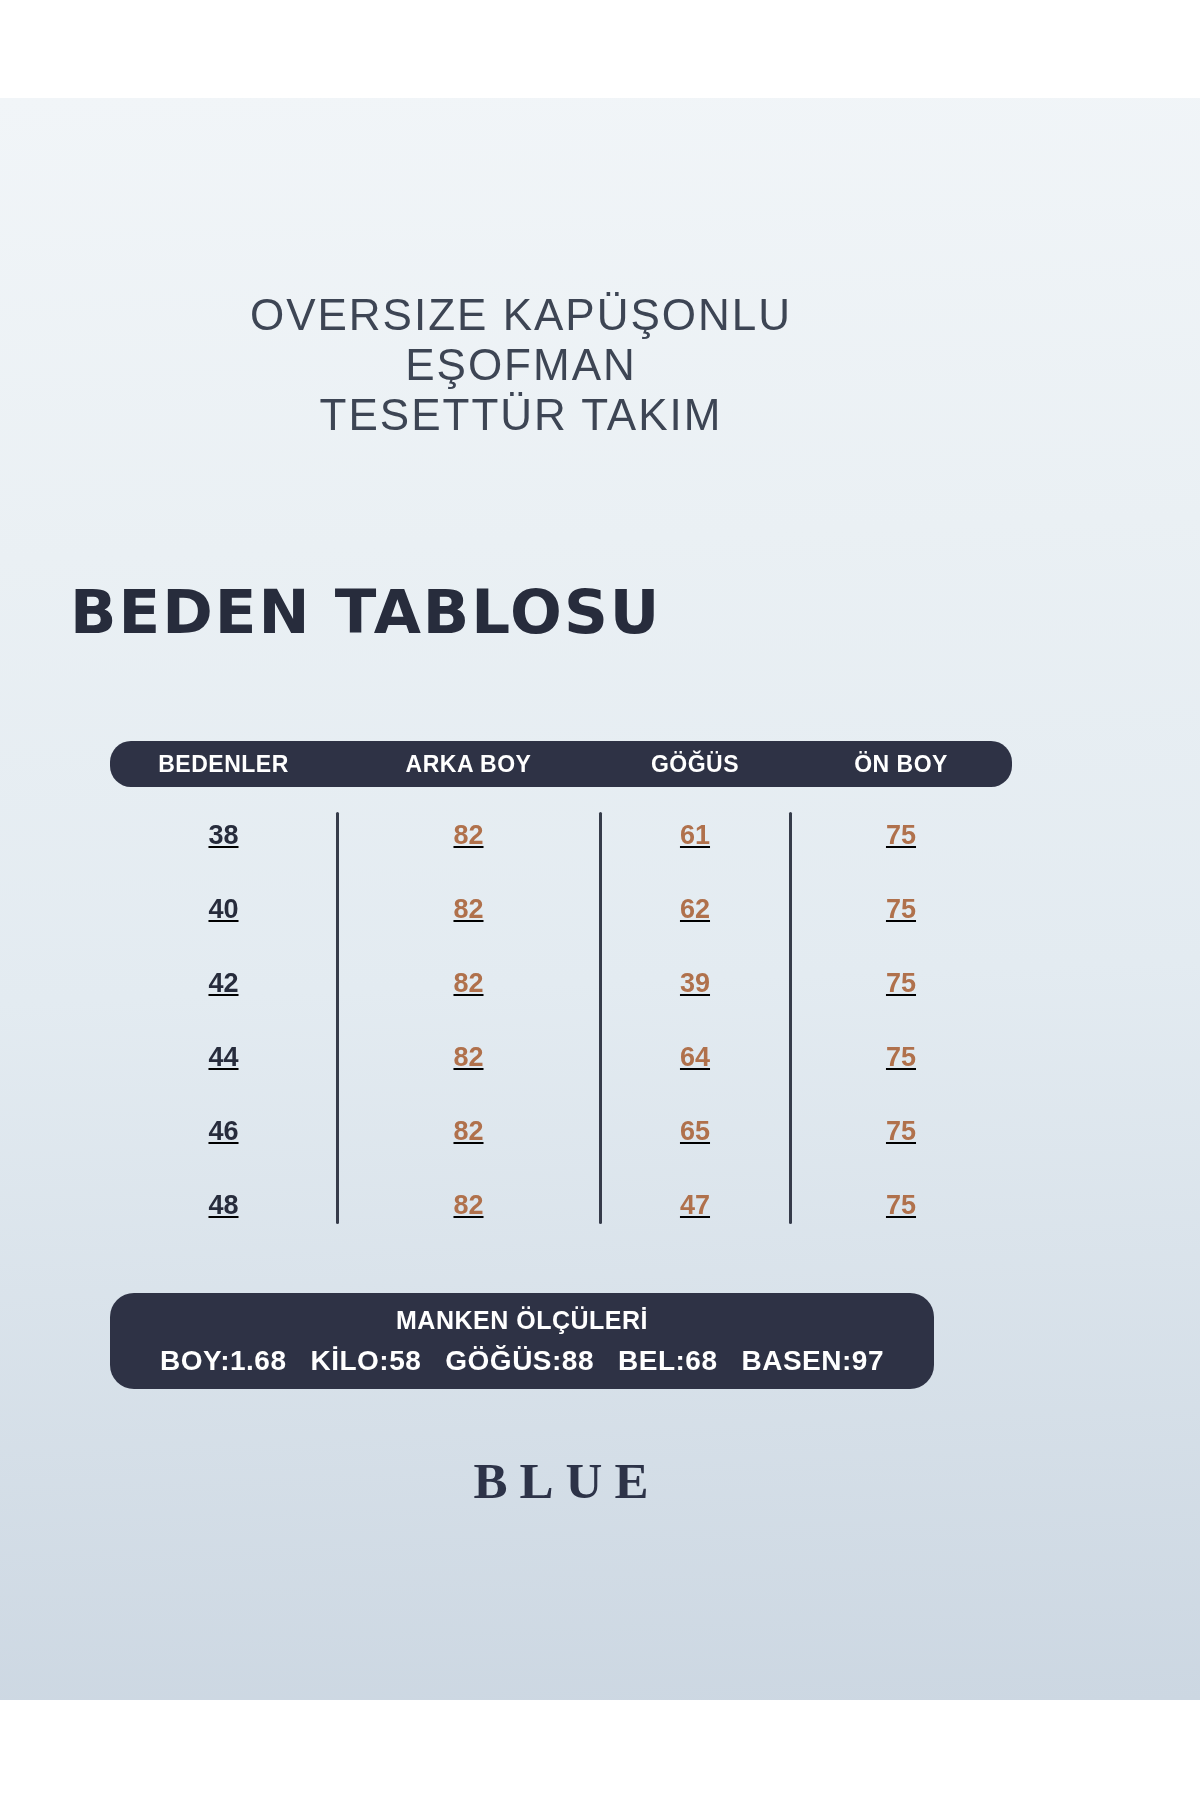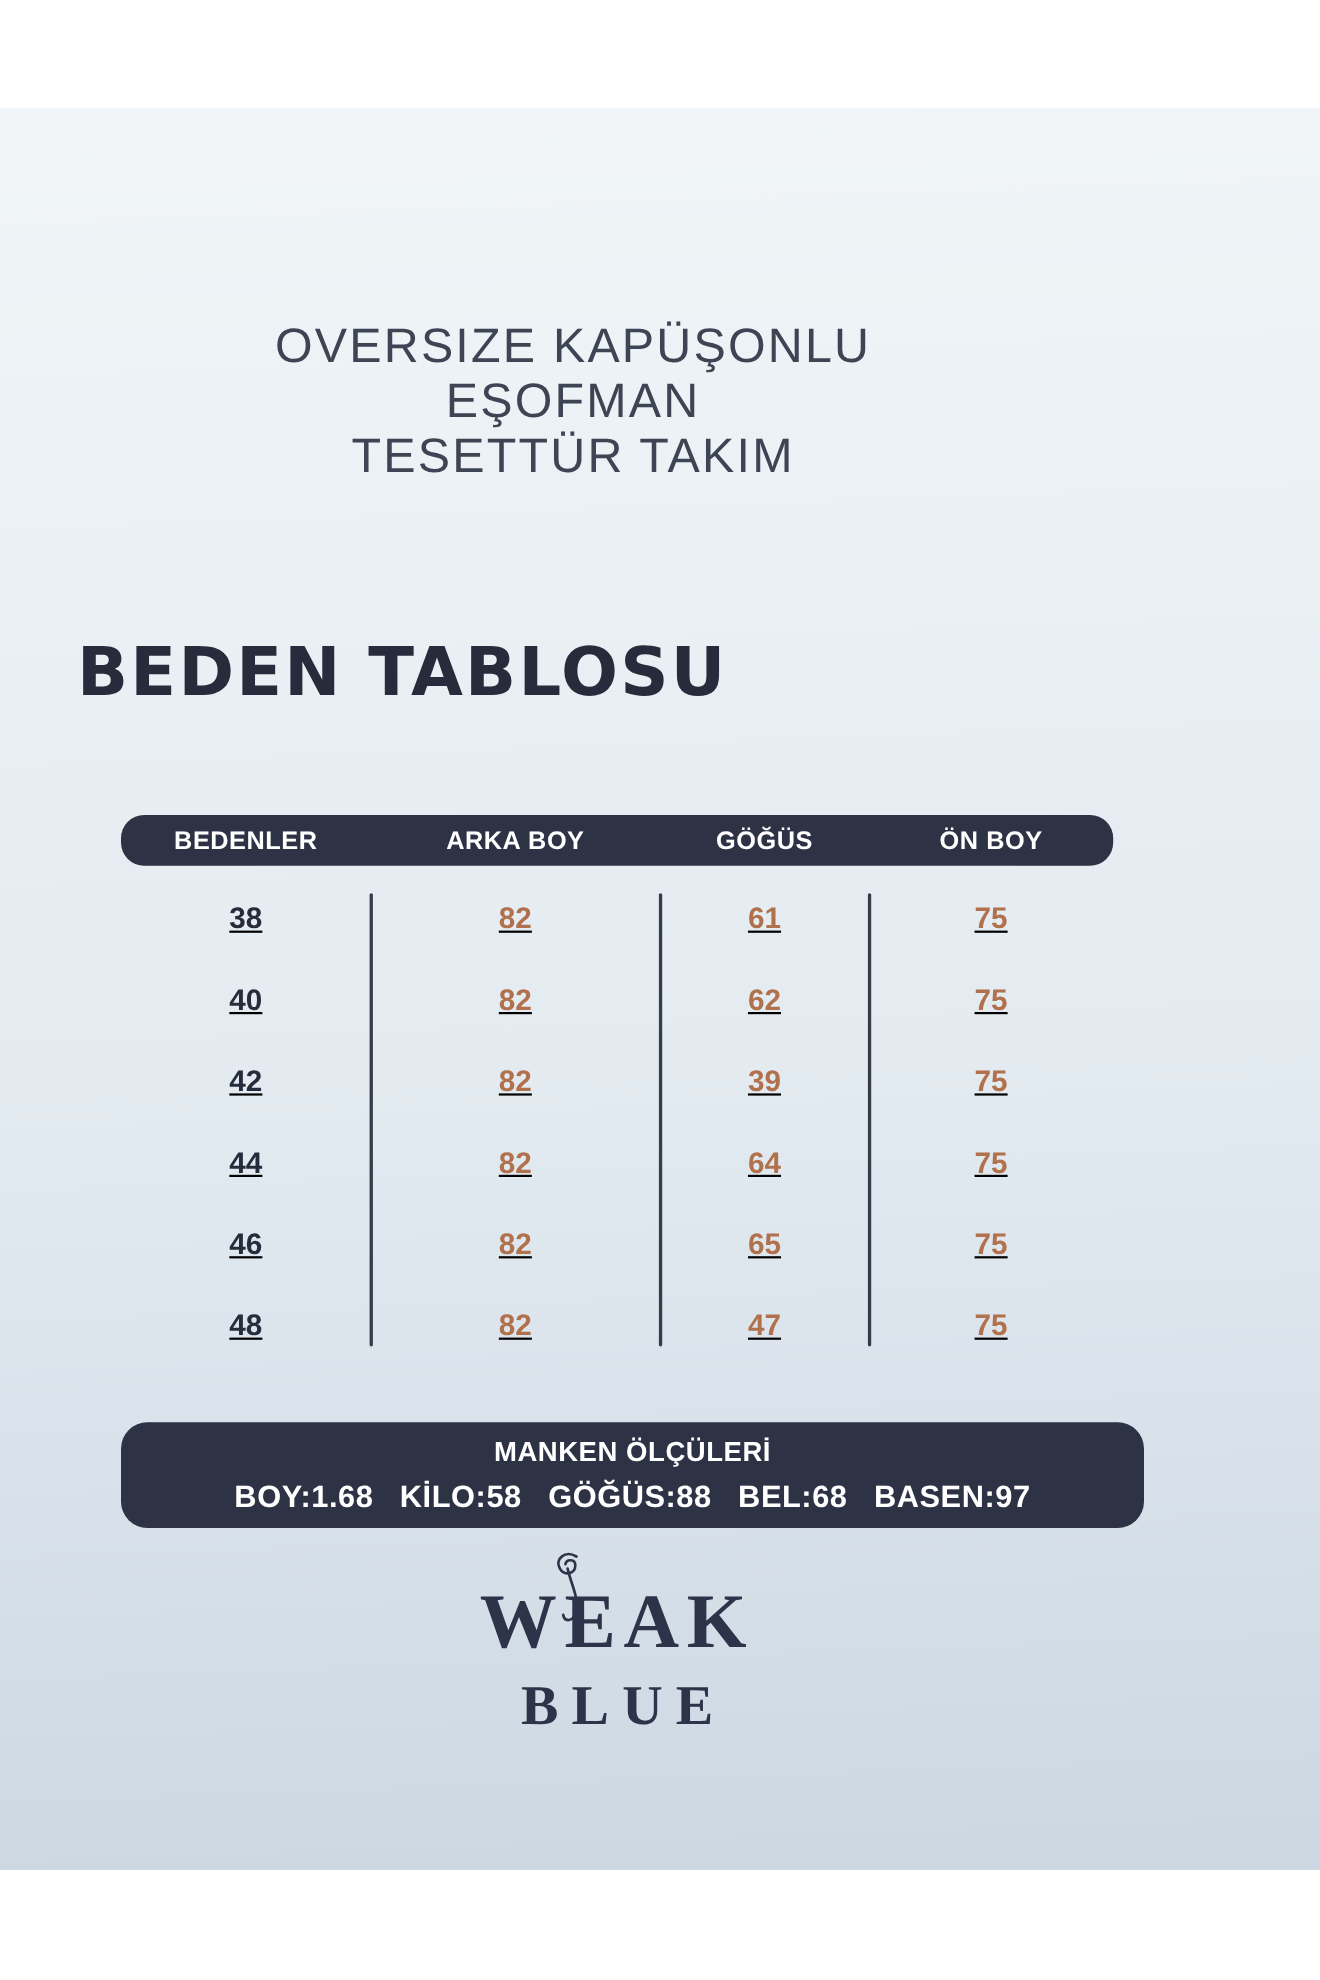--- a/index.html
+++ b/index.html
@@ -50,21 +50,21 @@
   .cell.val{color:var(--value-orange);}
   .divider{
     position:absolute; top:14px; height:412px; width:3px;
     background:var(--text-dark); border-radius:2px; opacity:0.92;
   }
   .divider.d1{left:226px;}
   .divider.d2{left:489px;}
   .divider.d3{left:679px;}
 
   .model-bar{
-    position:absolute; top:1195px; left:0; width:930px; height:96px;
+    position:absolute; top:1195px; left:0; width:824px; height:96px;
     background:var(--navy); border-radius:24px;
     display:flex; flex-direction:column; justify-content:center; align-items:center;
     gap:10px; color:#ffffff;
   }
   .model-title{font-size:25px; font-weight:700; letter-spacing:0.5px;}
   .model-measurements{display:flex; gap:24px; font-size:28px; font-weight:700; letter-spacing:0.5px;}
 
   .brand{
     position:absolute; top:1342px; left:0; width:902px; text-align:center;
     color:var(--logo-navy); font-family:"Liberation Serif", serif;
@@ -150,25 +150,18 @@
         <div class="model-measurements">
             <span>BOY:1.68</span>
             <span>KİLO:58</span>
             <span>GÖĞÜS:88</span>
             <span>BEL:68</span>
             <span>BASEN:97</span>
           </div>
       </div>
 
       <div class="brand">
-        <div class="brand-weak">
-          <svg class="needle-icon" width="42" height="80" viewBox="0 0 42 80" fill="none" xmlns="http://www.w3.org/2000/svg">
-            <path d="M26 5 C16 -1 6 7 11 16 C15 23 25 21 25 13 C25 7 17 7 16 12" stroke="#2d3348" stroke-width="2.4" fill="none" stroke-linecap="round"></path>
-            <path d="M18 16 C22 33 29 43 25 57 C23 64 15 65 14 58" stroke="#2d3348" stroke-width="2.4" fill="none" stroke-linecap="round"></path>
-          </svg>
-          <span>WEAK</span>
-        </div>
         <div class="brand-blue">BLUE</div>
       </div>
 
     </div>
   </div>
 </div>
 
 </body></html>

